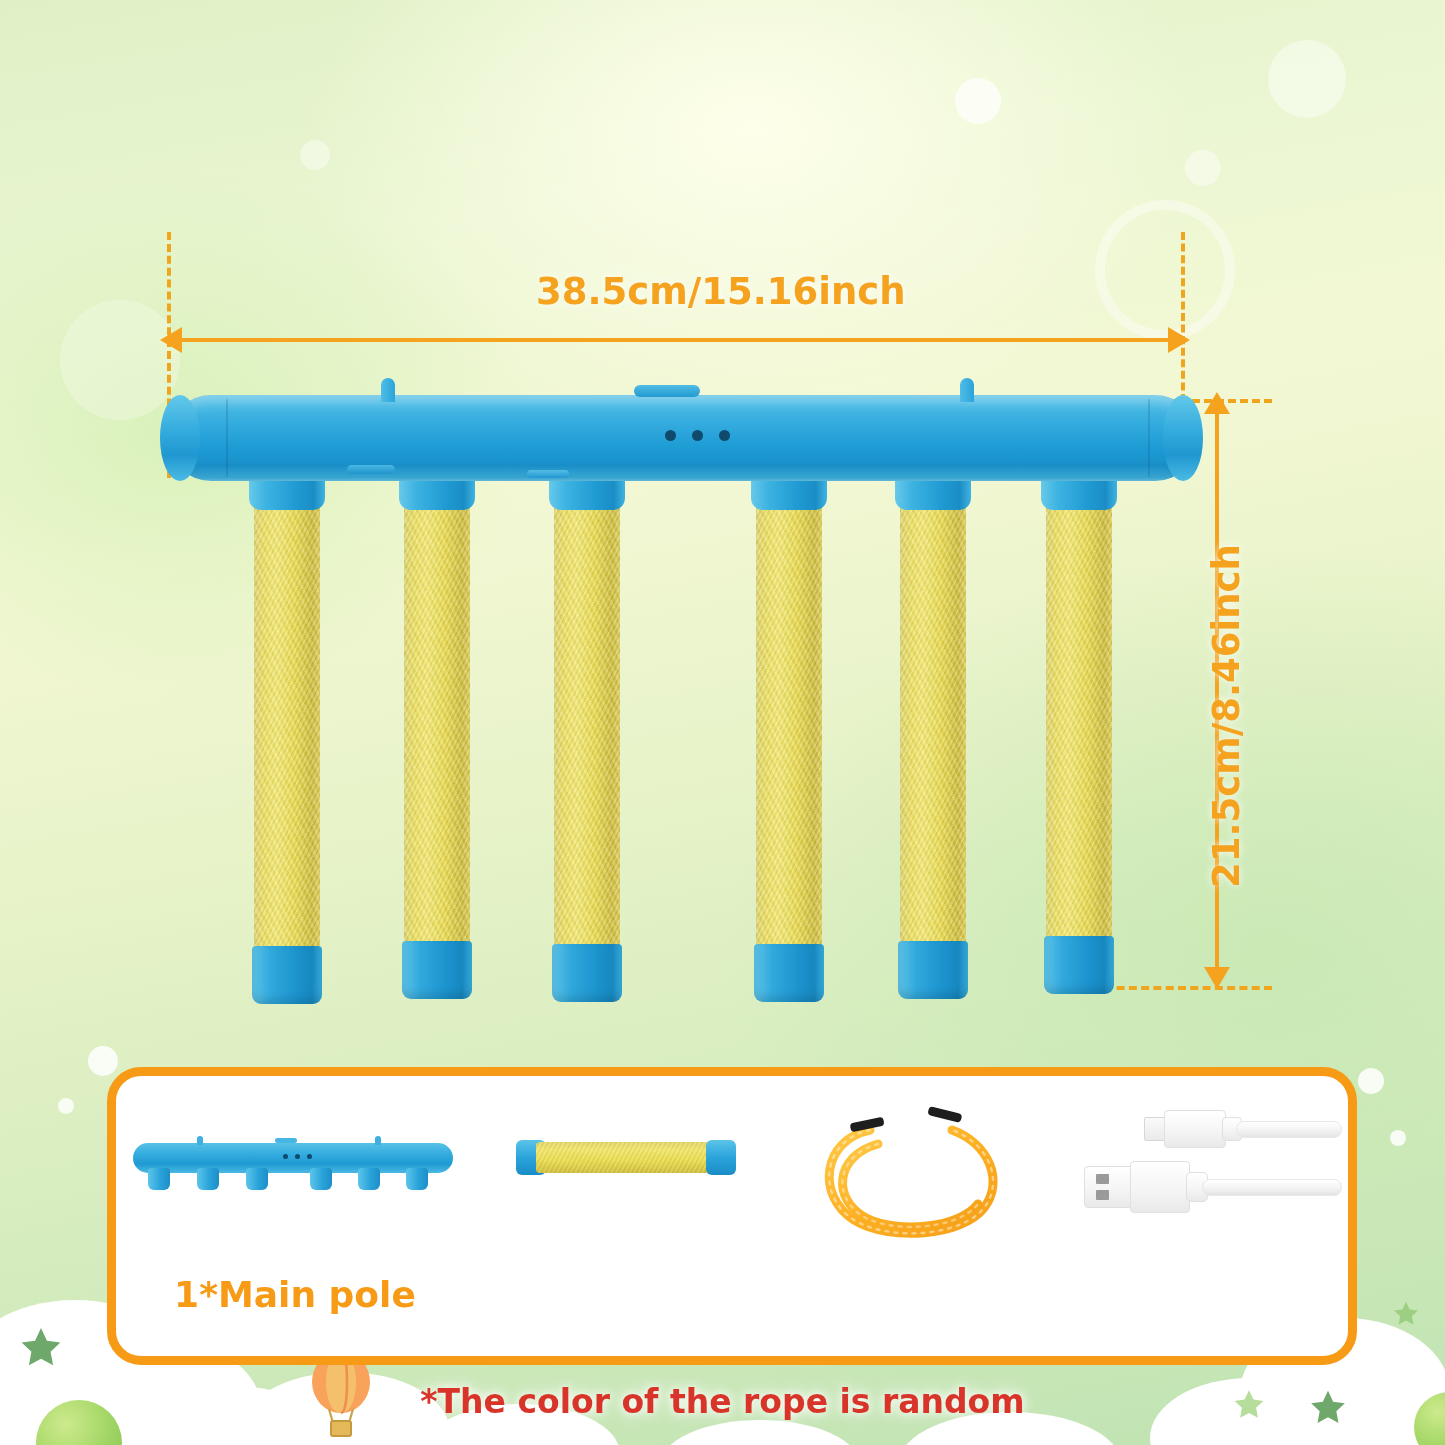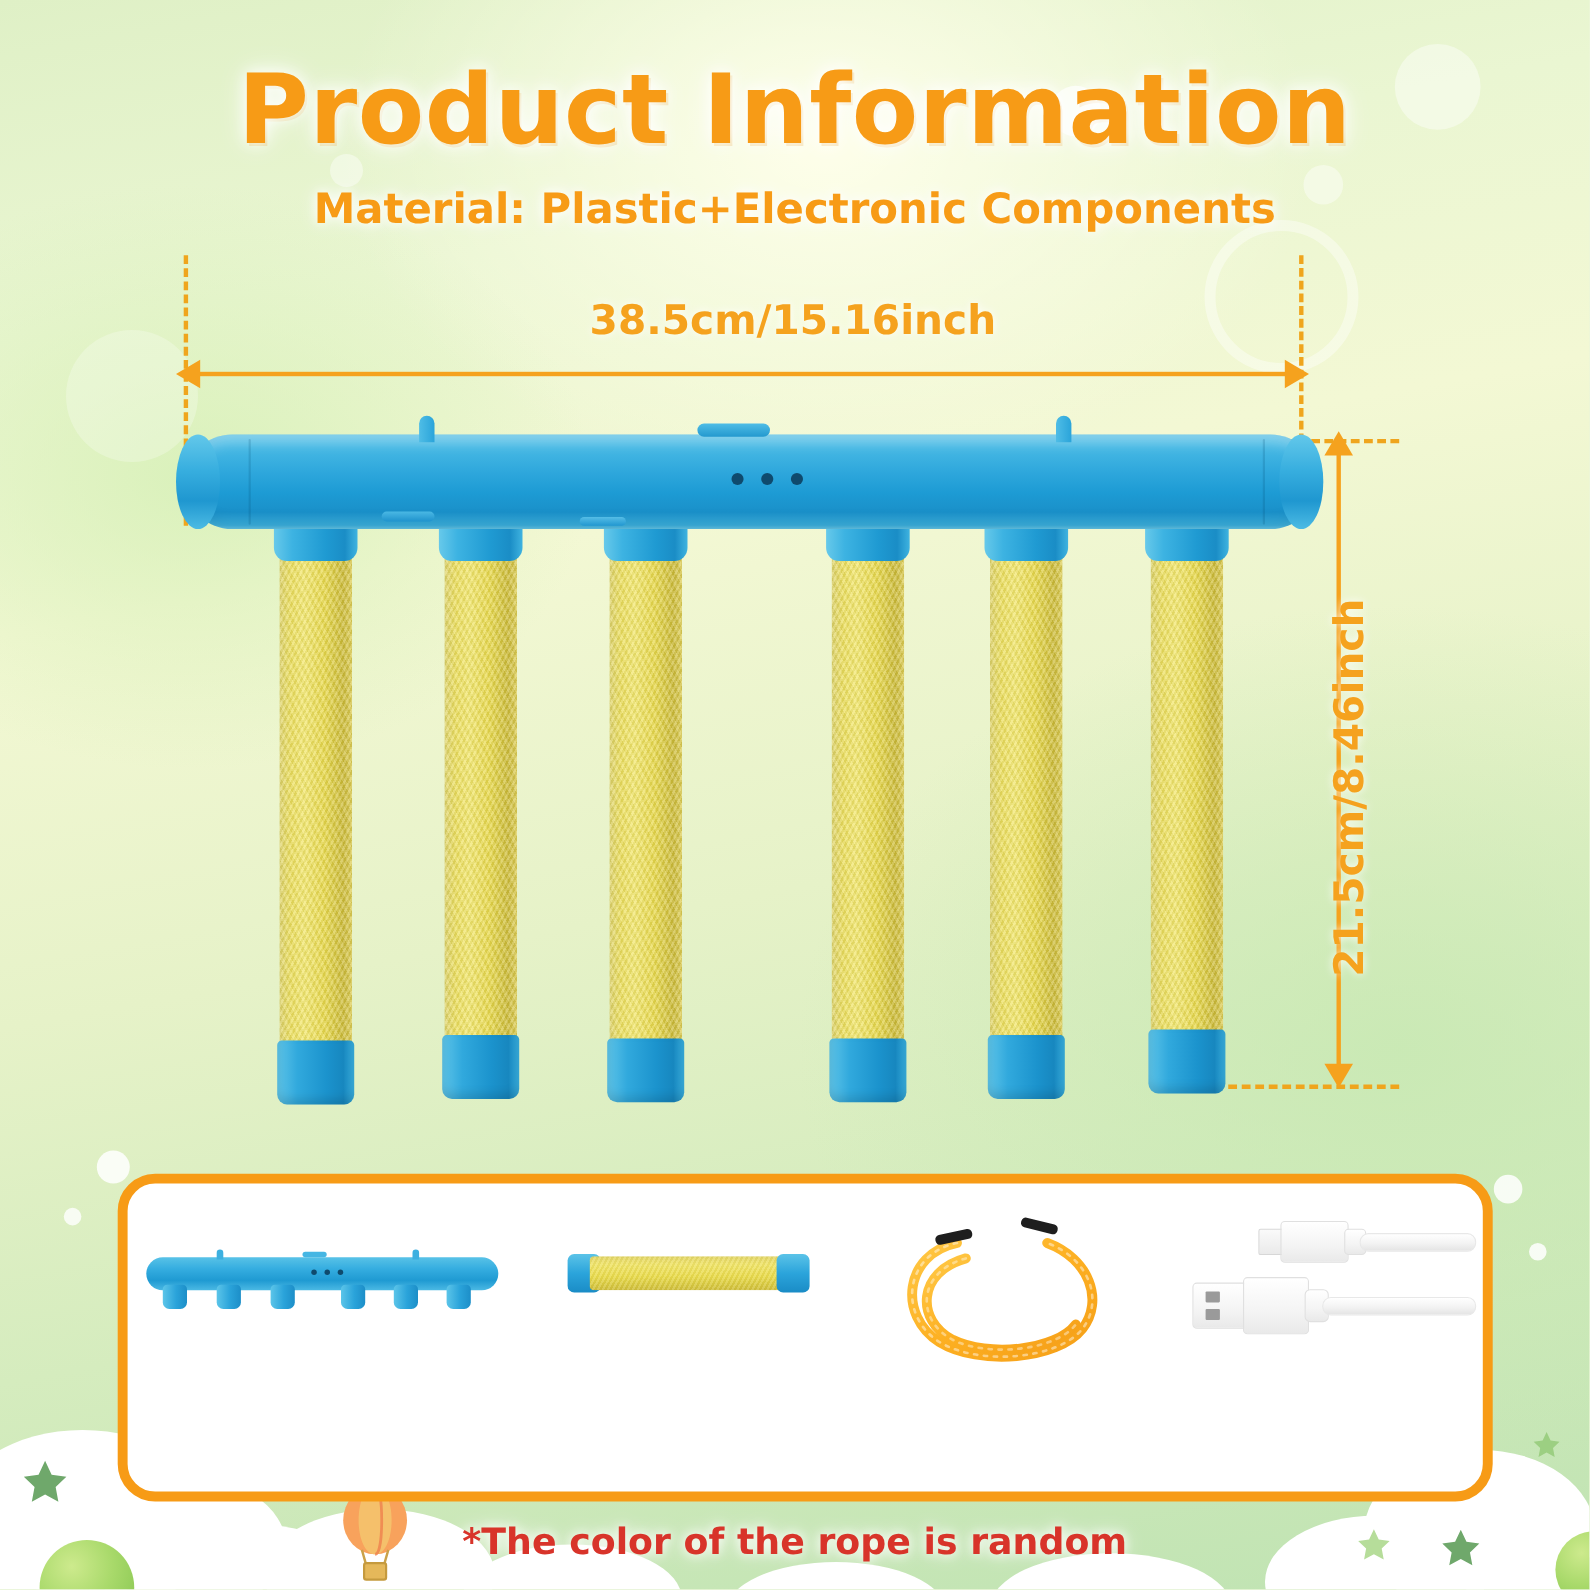--- a/index.html
+++ b/index.html
@@ -200,22 +200,20 @@
 
     <svg style="position:absolute;left:310px;top:1350px;" width="62" height="92" viewBox="0 0 62 92">
       <ellipse cx="31" cy="32" rx="29" ry="31" fill="#f8a25c"></ellipse>
       <path d="M31 1c9 0 15 14 15 31S40 63 31 63 16 49 16 32 22 1 31 1z" fill="#f4c56d" opacity=".85"></path>
       <path d="M31 1c4 0 6 14 6 31s-2 31-6 31" stroke="#ef7f4d" stroke-width="2.5" fill="none" opacity=".8"></path>
       <path d="M19 59l4 14M43 59l-4 14" stroke="#caa24a" stroke-width="2.2"></path>
       <rect x="21" y="71" width="20" height="15" rx="2" fill="#e5b85a" stroke="#c59a3e" stroke-width="2"></rect>
     </svg>
   </div>
 
-  <div class="title">Product Information</div>
-  <div class="subtitle">Material: Plastic+Electronic Components</div>
 
   <div>
 
     <div class="dash-v" style="left:167px;top:232px;height:246px;"></div>
 
     <div class="dash-v" style="left:1181px;top:232px;height:170px;"></div>
 
     <div class="arrow-line-h" style="left:180px;top:338px;width:1000px;"></div>
     <div class="ah left" style="left:160px;top:327px;"></div>
     <div class="ah right" style="left:1168px;top:327px;"></div>
@@ -323,16 +321,17 @@
     <div class="cable-wire" style="left:1236px;top:1121px;width:104px;"></div>
 
     <div class="plug" style="left:1084px;top:1166px;width:48px;height:40px;border-radius:4px;"></div>
     <div class="usb-slot" style="left:1096px;top:1174px;width:13px;height:10px;"></div>
     <div class="usb-slot" style="left:1096px;top:1190px;width:13px;height:10px;"></div>
     <div class="plug" style="left:1130px;top:1161px;width:58px;height:50px;border-radius:4px;"></div>
     <div class="plug" style="left:1186px;top:1172px;width:20px;height:28px;border-radius:5px;"></div>
     <div class="cable-wire" style="left:1202px;top:1179px;width:138px;"></div>
   </div>
 
+  <div class="acc-label" style="left:145px;top:1274px;width:300px;">1*Main pole</div>
 
   <div class="footnote">*The color of the rope is random</div>
 
 </div>
 
 </body></html>

